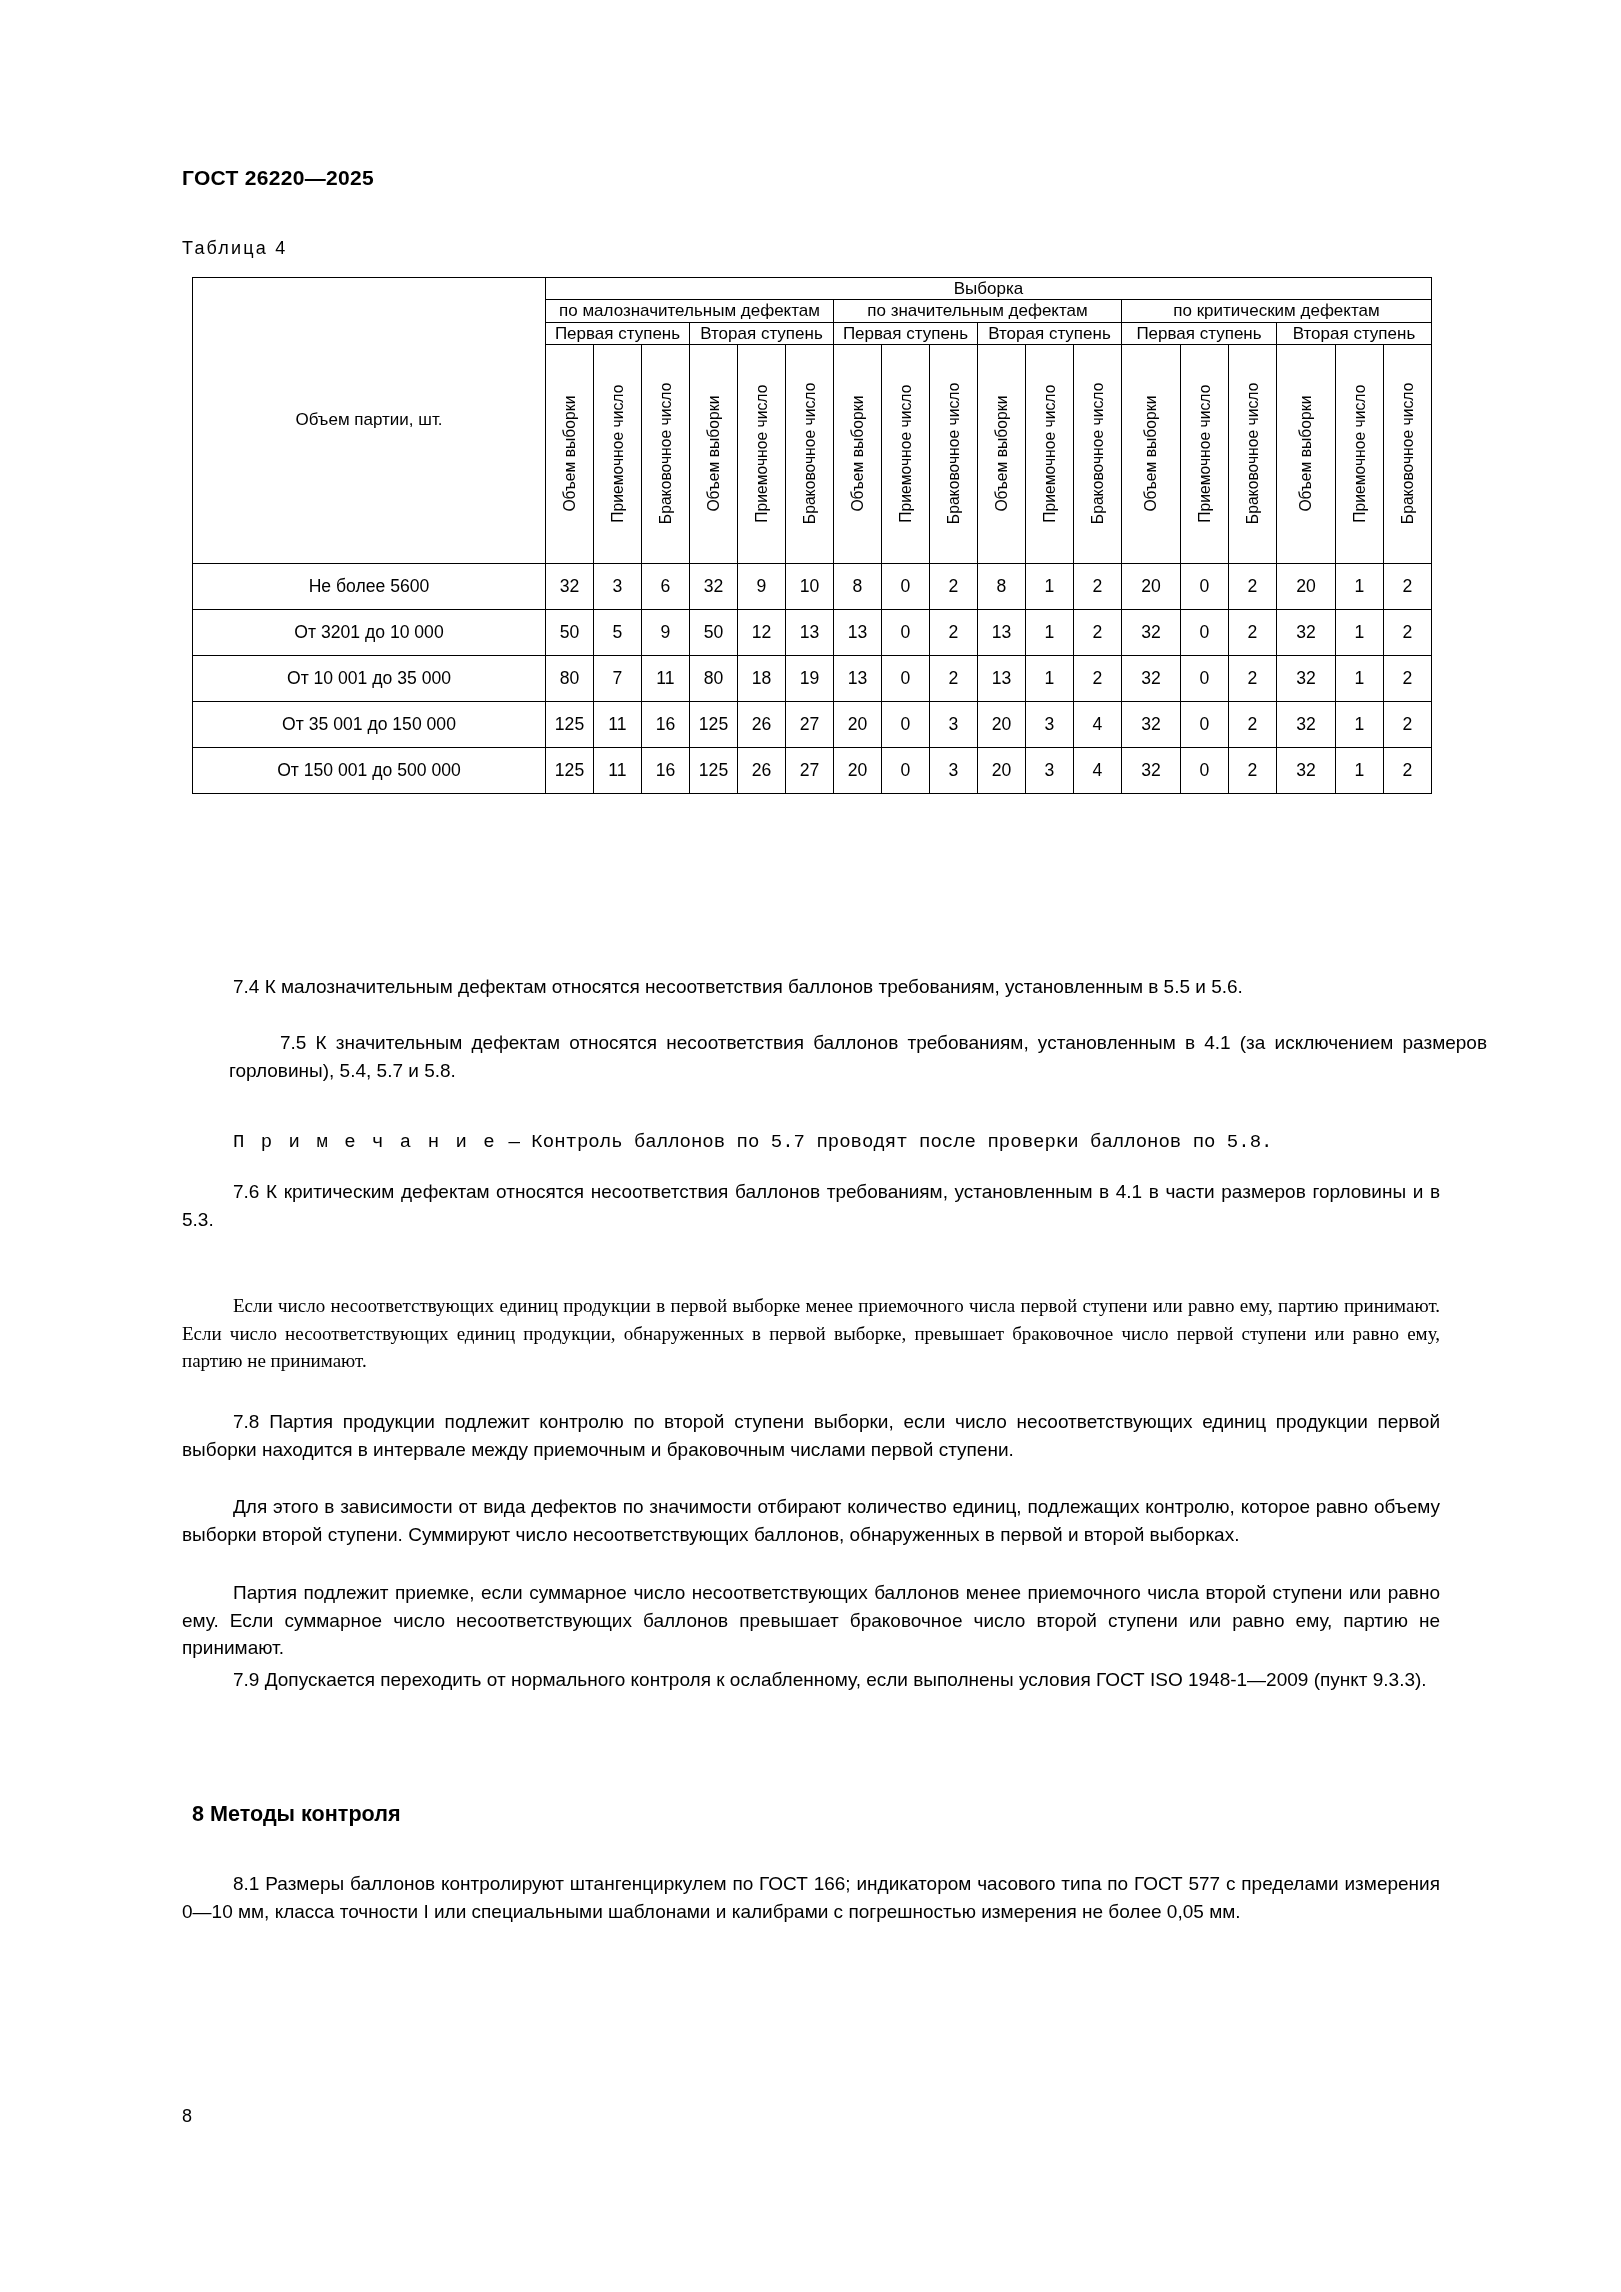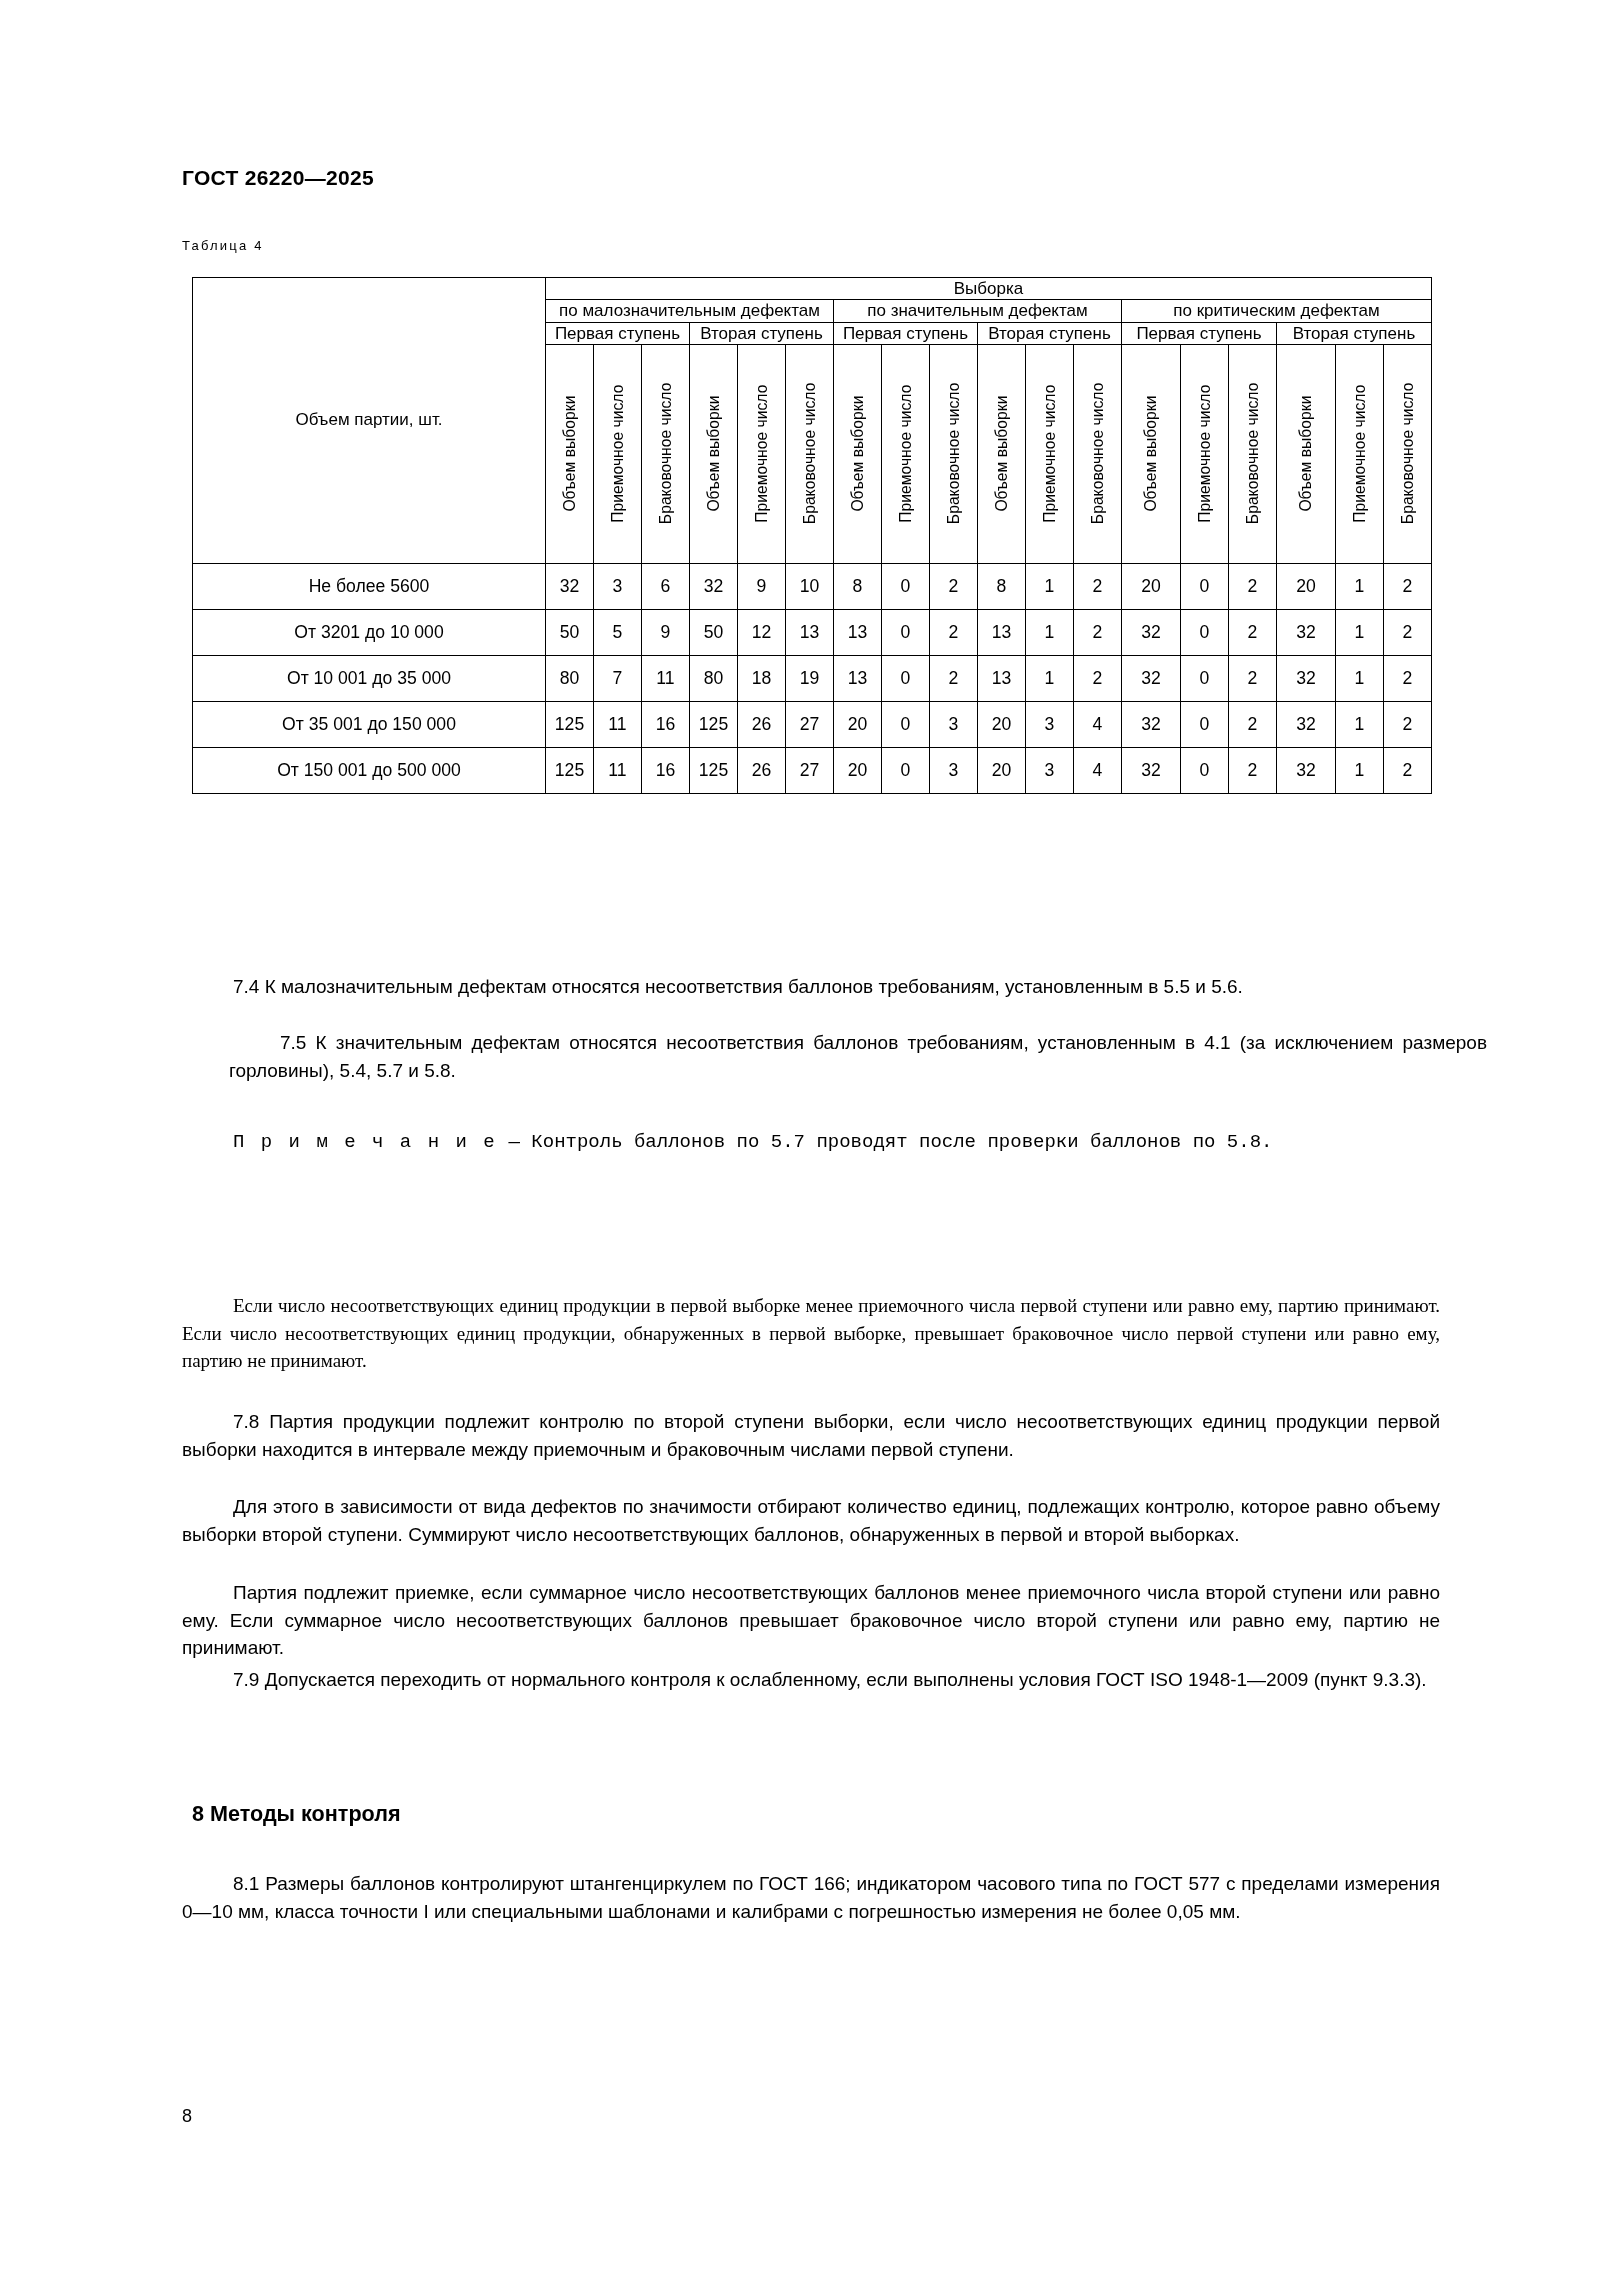--- a/index.html
+++ b/index.html
@@ -28,21 +28,21 @@
     left: 182px;
     top: 149px;
     font-size: 21px;
     font-weight: bold;
     letter-spacing: 0.3px;
   }
   .table-caption {
     position: absolute;
     left: 182px;
     top: 221px;
-    font-size: 13px;
+    font-size: 18px;
     letter-spacing: 2.2px;
   }
   table.main {
     position: absolute;
     left: 192px;
     top: 260px;
     border-collapse: collapse;
     table-layout: fixed;
     font-size: 16.7px;
   }
@@ -339,20 +339,23 @@
   </div>
 
   <div class="body-text" style="top: 1012px; margin-left: 47px;">
     <p>7.5 К значительным дефектам относятся несоответствия баллонов требованиям, установленным в 4.1 (за исключением размеров горловины), 5.4, 5.7 и 5.8.</p>
   </div>
 
   <div class="body-text" style="top: 1098px;">
     <p class="note"><span class="sp">П р и м е ч а н и е</span><span> — Контроль баллонов по 5.7 проводят после проверки баллонов по 5.8.</span></p>
   </div>
 
+  <div class="body-text" style="top: 1161px;">
+    <p>7.6 К критическим дефектам относятся несоответствия баллонов требованиям, установленным в 4.1 в части размеров горловины и в 5.3.</p>
+  </div>
 
 
   <div class="body-text" style="top: 1275px; font-family: Liberation Serif, serif;">
     <p>Если число несоответствующих единиц продукции в первой выборке менее приемочного числа первой ступени или равно ему, партию принимают. Если число несоответствующих единиц продукции, обнаруженных в первой выборке, превышает браковочное число первой ступени или равно ему, партию не принимают.</p>
   </div>
 
   <div class="body-text" style="top: 1391px;">
     <p>7.8 Партия продукции подлежит контролю по второй ступени выборки, если число несоответствующих единиц продукции первой выборки находится в интервале между приемочным и браковочным числами первой ступени.</p>
   </div>
 

